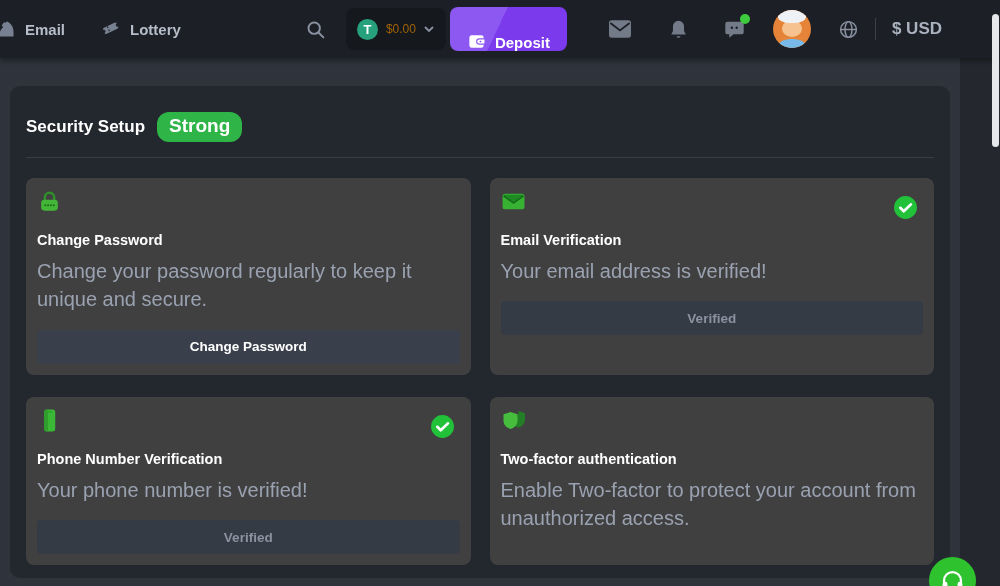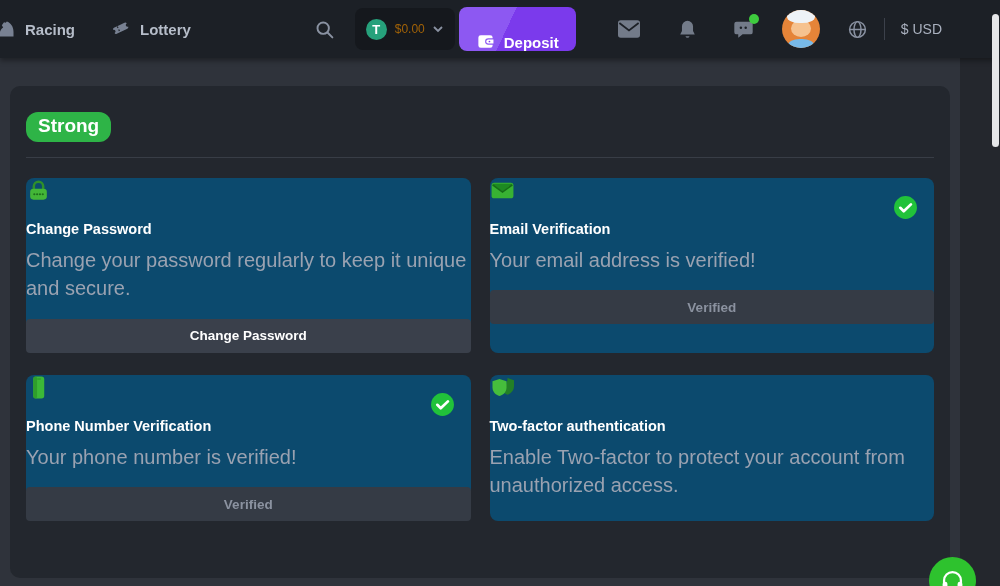--- a/index.html
+++ b/index.html
@@ -36,35 +36,35 @@
   .hicon-bell { margin-left:38px; }
   .hicon-chat { margin-left:36px; }
   .unread-dot { position:absolute; top:-5px; right:-5px; width:10px; height:10px; border-radius:50%; background:#3ecb3e; }
   .avatar-btn { margin-left:28px; }
   .avatar { width:38px; height:38px; border-radius:50%; overflow:hidden; position:relative; background:#e58438; }
   .avatar .face { position:absolute; top:10px; left:9px; width:20px; height:17px; border-radius:50%; background:#f6c28f; }
   .avatar .cap { position:absolute; top:-1px; left:5px; width:28px; height:14px; border-radius:50% 50% 45% 45%; background:#eef2f6; }
   .avatar .torso { position:absolute; bottom:-4px; left:6px; width:26px; height:13px; border-radius:45% 45% 0 0; background:#77b9e8; }
   .hicon-globe { margin-left:27px; }
   .divider-v { width:1px; height:22px; background:#3c414b; margin-left:16px; }
-  .usd { margin-left:10px; color:#aab1bf; font-size:14px; font-weight:400; background:none; border:none; cursor:pointer; }
+  .usd { margin-left:10px; color:#aab1bf; font-size:17px; font-weight:700; background:none; border:none; cursor:pointer; }
   
   .right-gutter { position:absolute; right:0; top:58px; width:40px; height:528px; background:#24272d; }
   .scroll-thumb { position:absolute; right:1px; top:14px; width:7px; height:133px; border-radius:4px; background:#e6e7e9; z-index:30; cursor:pointer; }
   
   .panel {
     position:absolute; left:10px; top:86px; width:940px; height:492px;
     background:#23272e; border-radius:10px; padding:26px 16px 0 16px;
   }
   .panel-head { display:flex; align-items:center; gap:12px; }
   .panel-title { color:#fff; font-size:17px; font-weight:700; }
   .badge { background:#2eb447; color:#fff; font-size:19px; font-weight:700; padding:3px 12px 5px; border-radius:12px; }
   .panel-divider { height:1px; background:#383d46; margin-top:15px; }
   .grid { display:grid; grid-template-columns:1fr 1fr; column-gap:19px; row-gap:22px; margin-top:20px; }
-  .card { background:#0c4a6e; border-radius:8px; padding:0; position:relative; }
+  .card { background:#404040; border-radius:8px; padding:11px; position:relative; }
   .card-check { position:absolute; top:17px; right:16px; line-height:0; }
   .card-title { color:#fff; font-size:14.5px; font-weight:700; margin-top:14px; }
   .card-desc { color:#9aa2b1; font-size:20px; margin-top:9px; line-height:1.42; }
   .btn {
     margin-top:16px; width:100%; height:34px; border:none; border-radius:4px;
     background:#3a404b; color:#fff; font-weight:700; font-size:13.5px;
     font-family:inherit; cursor:pointer;
   }
   .btn.disabled { background:#353b45; color:#8b92a0; cursor:default; }
   
@@ -78,21 +78,21 @@
 <body>
 
 <div class="header">
   <nav class="nav">
     <div class="nav-item">
       <span style="line-height:0;">
         <svg width="20" height="20" viewBox="0 0 24 24" fill="#788192">
             <path d="M4 21c0-5.2 1.6-8.7 4.6-10.7L7 7.4 9.6 3.9l2 .6L13 3c4.6 1.6 8 6.2 8 12.2V21H4z"></path>
           </svg>
       </span>
-      <span>Racing</span>
+      <span>Email</span>
     </div>
     <div class="nav-item">
       <span style="line-height:0;">
         <svg width="20" height="20" viewBox="0 0 24 24">
             <g transform="rotate(-25 12 12)" fill="#788192">
               <path d="M3 9a2 2 0 0 1 2-2h14a2 2 0 0 1 2 2c-1.2 0-2 .9-2 2s.8 2 2 2a2 2 0 0 1-2 2H5a2 2 0 0 1-2-2c1.2 0 2-.9 2-2s-.8-2-2-2z"></path>
               <line x1="9.2" y1="7.5" x2="9.2" y2="16.5" stroke="#1c2026" stroke-width="1.4" stroke-dasharray="2 2"></line>
             </g>
           </svg>
       </span>
@@ -183,20 +183,21 @@
   <span class="divider-v"></span>
 
   <button class="usd">$ USD</button>
 </div>
 
 <div class="right-gutter"></div>
 <div class="scroll-thumb"></div>
 
 <div class="panel">
   <div class="panel-head">
+    <span class="panel-title">Security Setup</span>
     <span class="badge">Strong</span>
   </div>
   <div class="panel-divider"></div>
 
   <div class="grid">
 
     <div class="card">
       <span style="line-height:0; display:inline-block;">
         <svg width="25" height="25" viewBox="0 0 24 24">
             <path d="M7.5 11V8.2a4.5 4.5 0 0 1 9 0V11" fill="none" stroke="#2f8f2a" stroke-width="2.4"></path>

